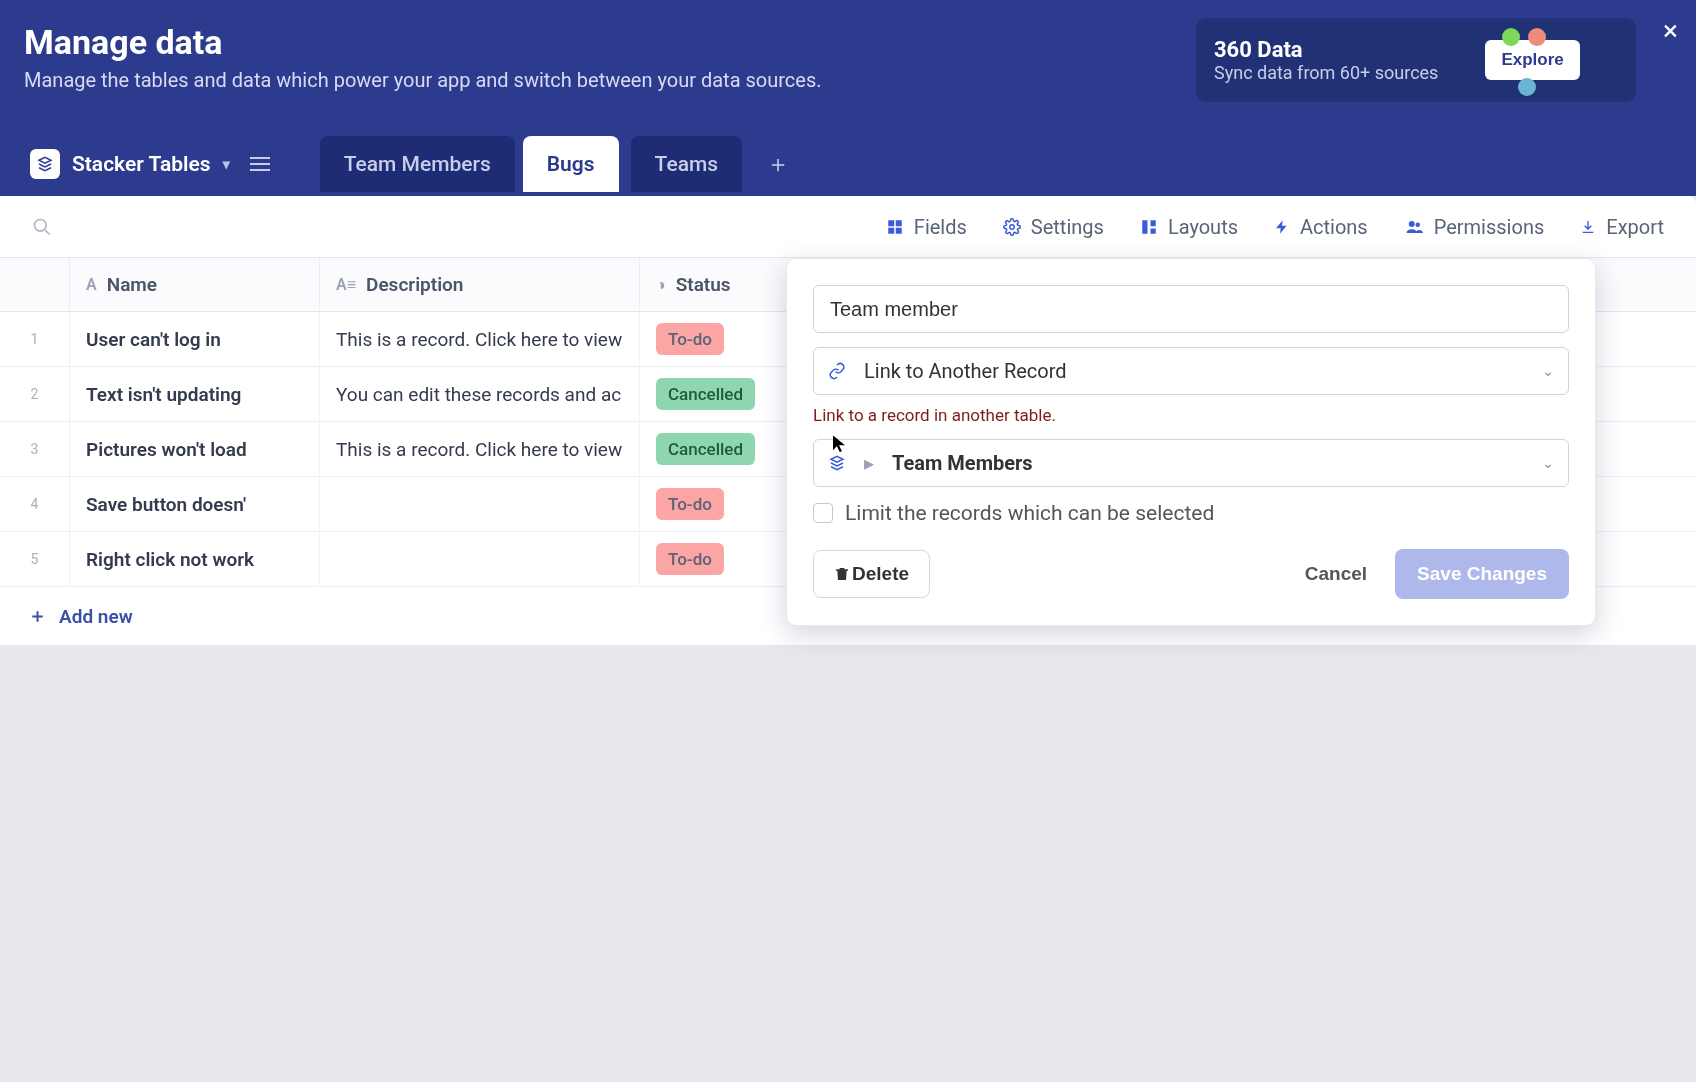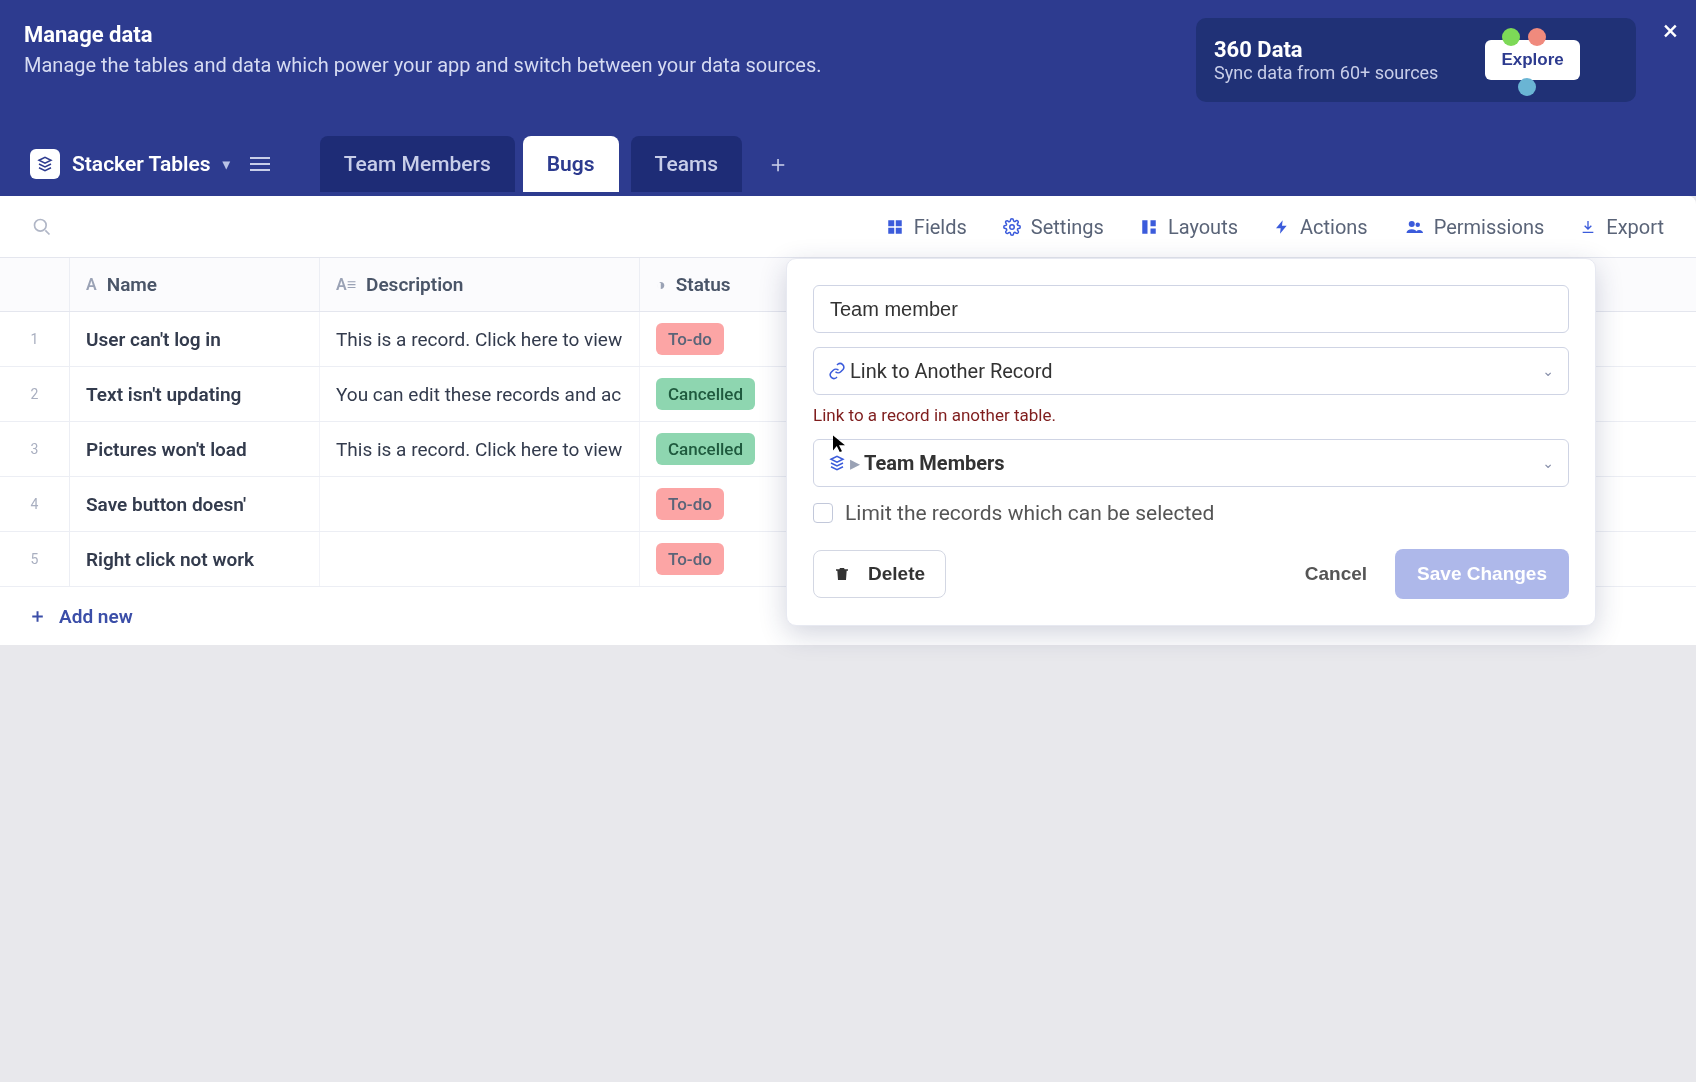--- a/index.html
+++ b/index.html
@@ -11,21 +11,21 @@
     overflow: hidden;
   }
   
   .header {
     background: #2d3b8f;
     color: #fff;
     padding: 22px 24px 0 24px;
     position: relative;
     height: 196px;
   }
-  .header h1 { font-size: 22px; font-weight: 700; margin-bottom: 6px; }
+  .header h1 { font-size: 34px; font-weight: 700; margin-bottom: 6px; }
   .header .sub { font-size: 20px; color: #d6dbf2; }
   .promo {
     position: absolute; right: 60px; top: 18px;
     background: #203176; border-radius: 10px;
     padding: 12px 18px; display: flex; align-items: center; gap: 40px;
     width: 440px; height: 84px;
   }
   .promo .pt { display:flex; flex-direction:column; }
   .promo .title { font-size: 22px; font-weight: 700; }
   .promo .desc { font-size: 18px; color: #c8cee9; }
@@ -111,30 +111,30 @@
     box-shadow:0 8px 28px rgba(30,40,90,.2); padding:26px;
     border:1px solid #e7e9f1;
   }
   .p-input {
     width:100%; height:48px; border:1px solid #cfd4e4; border-radius:6px;
     padding:0 16px; font-size:20px; color:#333; outline:none;
   }
   .p-select {
     width:100%; height:48px; border:1px solid #cfd4e4; border-radius:6px;
     padding:0 14px; font-size:20px; color:#333; margin-top:14px;
-    display:flex; align-items:center; gap:4px; cursor:pointer; position:relative;
+    display:flex; align-items:center; gap:18px; cursor:pointer; position:relative;
   }
   .p-select .chv { position:absolute; right:14px; color:#8a92ac; font-size:14px; }
   .p-hint { color:#7f1d1d; font-size:17px; margin-top:10px; }
   .p-check { display:flex; align-items:center; gap:12px; margin-top:14px; font-size:21px; color:#555; }
   .p-check .box { width:20px; height:20px; border:1px solid #c2c8da; border-radius:4px; }
   .p-actions { display:flex; align-items:center; margin-top:24px; gap:16px; }
   .p-actions .spacer { flex:1; }
   .del-btn {
-    display:flex; align-items:center; gap:18px;
+    display:flex; align-items:center; gap:2px;
     border:1px solid #d3d7e3; background:#fff; border-radius:8px;
     padding:12px 20px; font-size:19px; color:#333; font-weight:600; cursor:pointer;
   }
   .cancel-btn { background:none; border:none; font-size:19px; color:#555; font-weight:600; cursor:pointer; padding:12px 12px;}
   .save-btn {
     background:#aeb8ea; color:#fff; border:none; border-radius:8px;
     padding:14px 22px; font-size:19px; font-weight:700; cursor:pointer;
   }
   .link-ico { color:#3b5bdb; font-size:18px; }
   .cursor-arrow {

